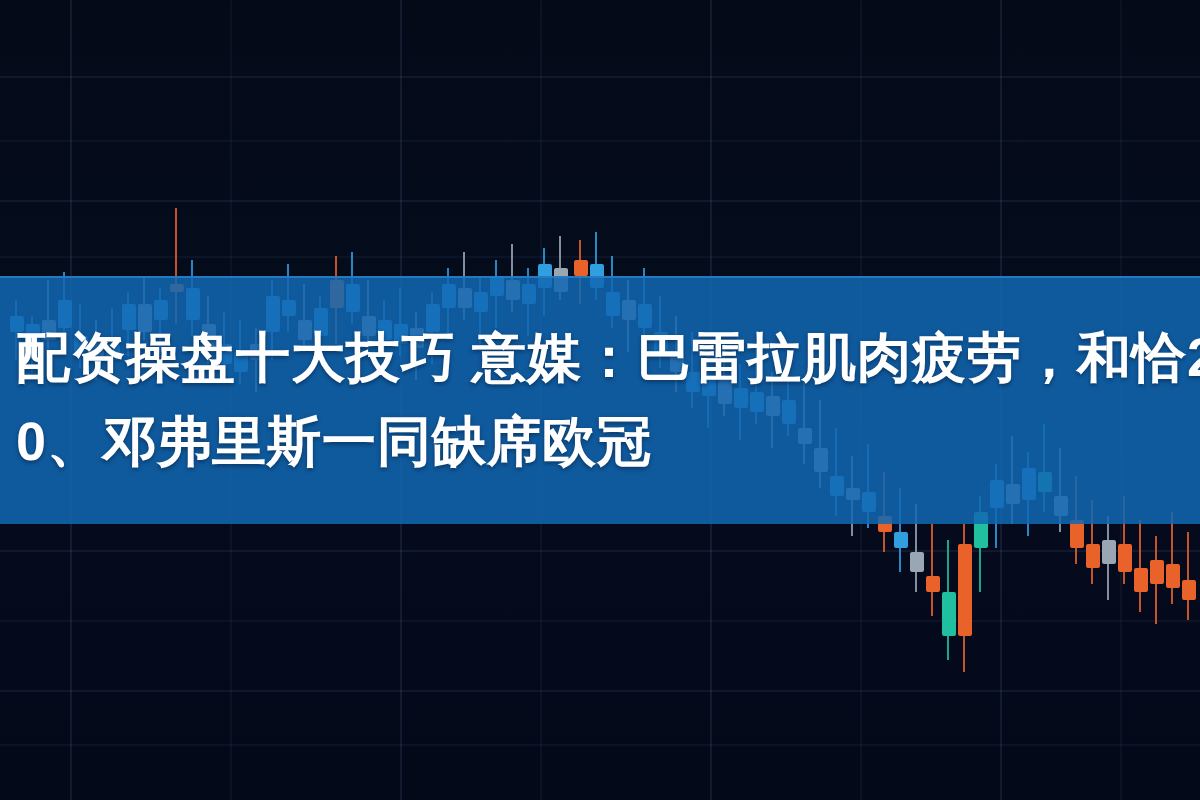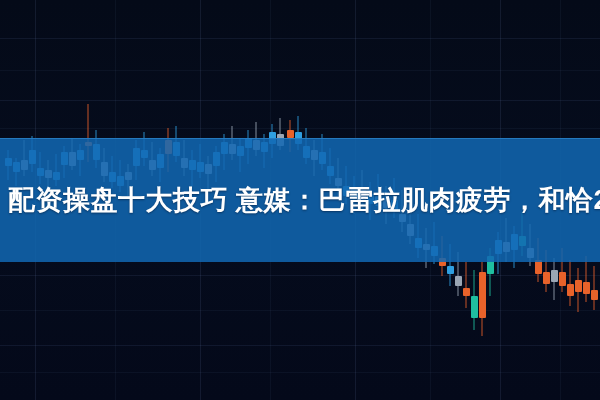--- a/index.html
+++ b/index.html
@@ -376,15 +376,16 @@
         <div class="wick" style="top: 0px; height: 44px; background: rgb(232, 98, 42); opacity: 0.85;"></div>
         <div class="body" style="top: 24px; height: 10px; background: rgb(232, 98, 42);"></div>
       </div>
     </div>
 
   <div class="band"></div>
   <div class="band-top-edge"></div>
 
   <div class="headline">
     <div class="hl-line l1">配资操盘十大技巧 意媒：巴雷拉肌肉疲劳，和恰2</div>
+    <div class="hl-line l2">0、邓弗里斯一同缺席欧冠</div>
   </div>
 
 </div>
 
 </body></html>

